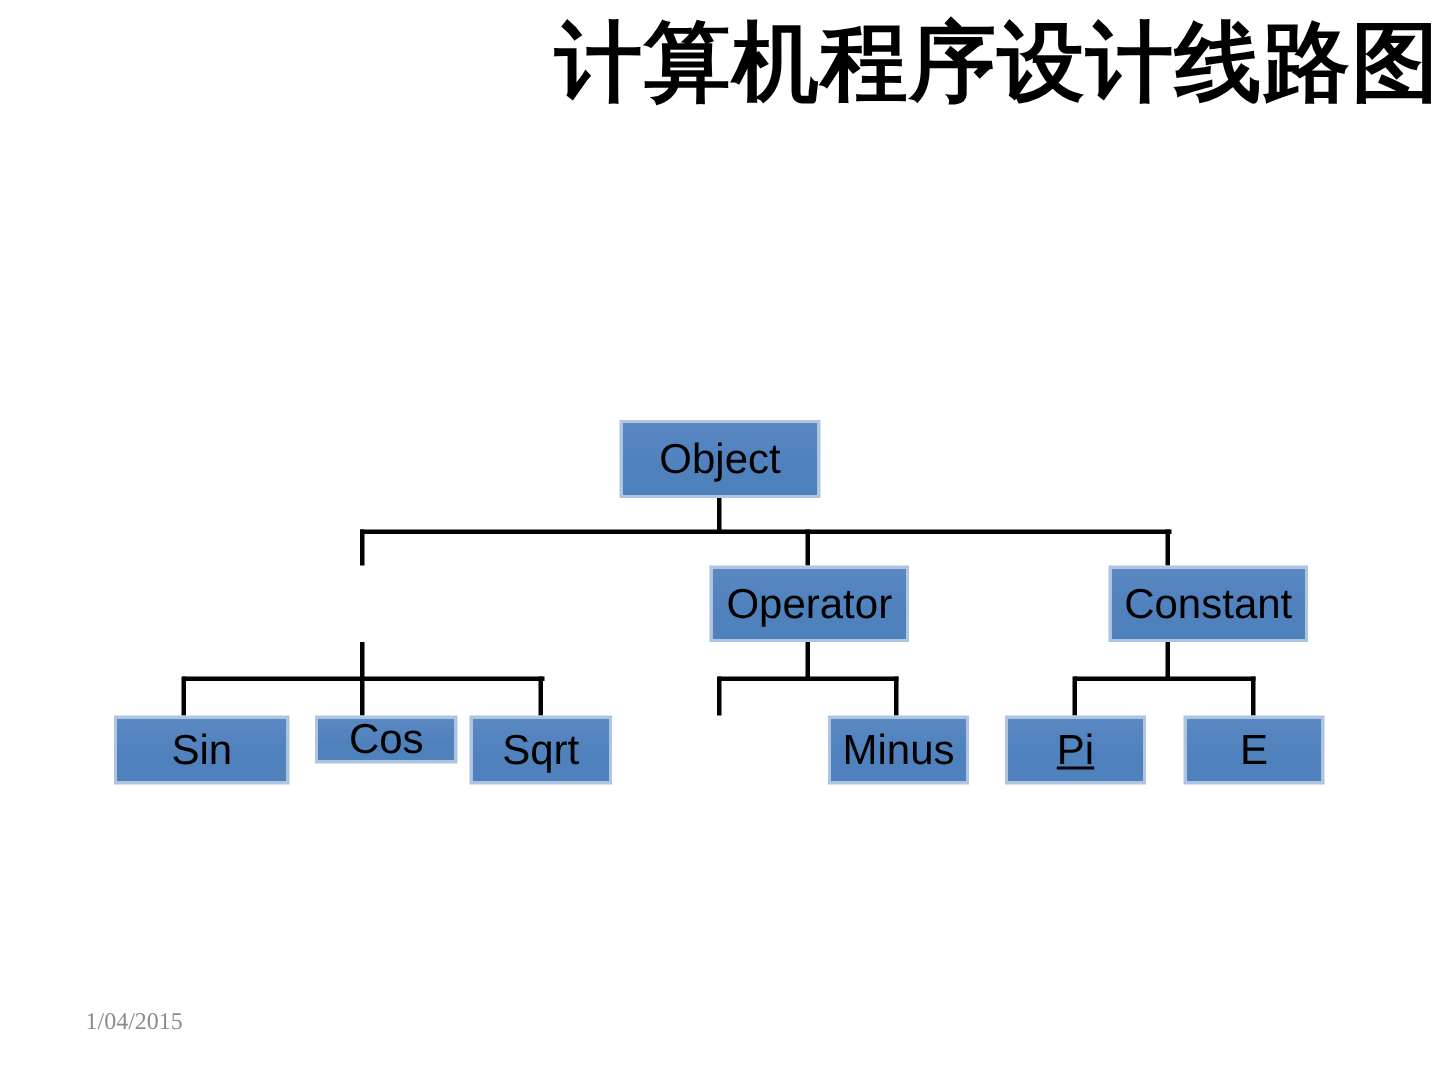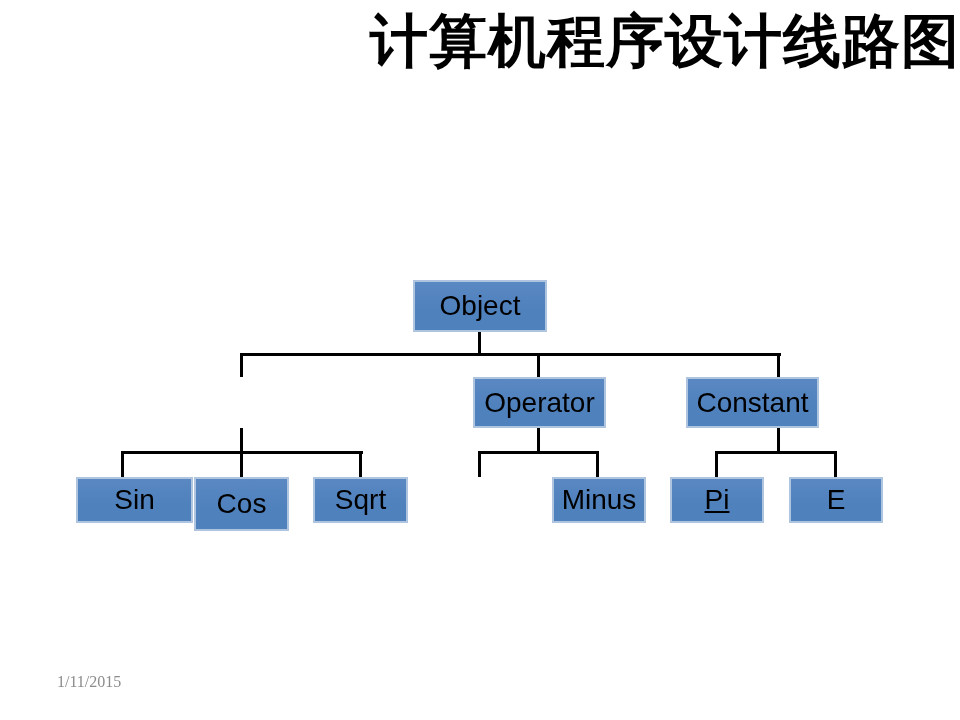--- a/index.html
+++ b/index.html
@@ -45,24 +45,24 @@
     display:flex;
     align-items:center;
     justify-content:center;
     text-align:center;
   }
   
   .n-object  {left:413px;top:280px;width:134px;height:52px;}
   
   .n-function{left:177px;top:377px;width:130px;height:51px;}
   .n-operator{left:473px;top:377px;width:133px;height:51px;}
-  .n-constant{left:686px;top:377px;width:133px;height:51px;}
+  .n-constant{left:739px;top:377px;width:133px;height:51px;}
   
   .n-sin  {left:76px; top:477px;width:117px;height:46px;}
-  .n-cos  {left:194px;top:477px;width:95px;height:54px;}
+  .n-cos  {left:210px;top:477px;width:95px;height:32px;}
   .n-sqrt {left:313px;top:477px;width:95px;height:46px;}
   .n-plus {left:433px;top:477px;width:95px;height:46px;}
   .n-minus{left:552px;top:477px;width:94px;height:46px;}
   .n-pi   {left:670px;top:477px;width:94px;height:46px;text-decoration:underline;}
   .n-e    {left:789px;top:477px;width:94px;height:46px;}
 
   .conn{position:absolute;background:var(--connector);}
   .conn.v{width:3px;}
   .conn.h{height:3px;}
 
@@ -135,16 +135,16 @@
   <div class="node n-object">Object</div>
   <div class="node n-operator">Operator</div>
   <div class="node n-constant">Constant</div>
   <div class="node n-sin">Sin</div>
   <div class="node n-cos">Cos</div>
   <div class="node n-sqrt">Sqrt</div>
   <div class="node n-minus">Minus</div>
   <div class="node n-pi">Pi</div>
   <div class="node n-e">E</div>
 
-  <div class="footer-date">1/11/2015</div>
+  <div class="footer-date">1/04/2015</div>
   <div class="footer-page">24</div>
 
 </div>
 
 </body></html>

